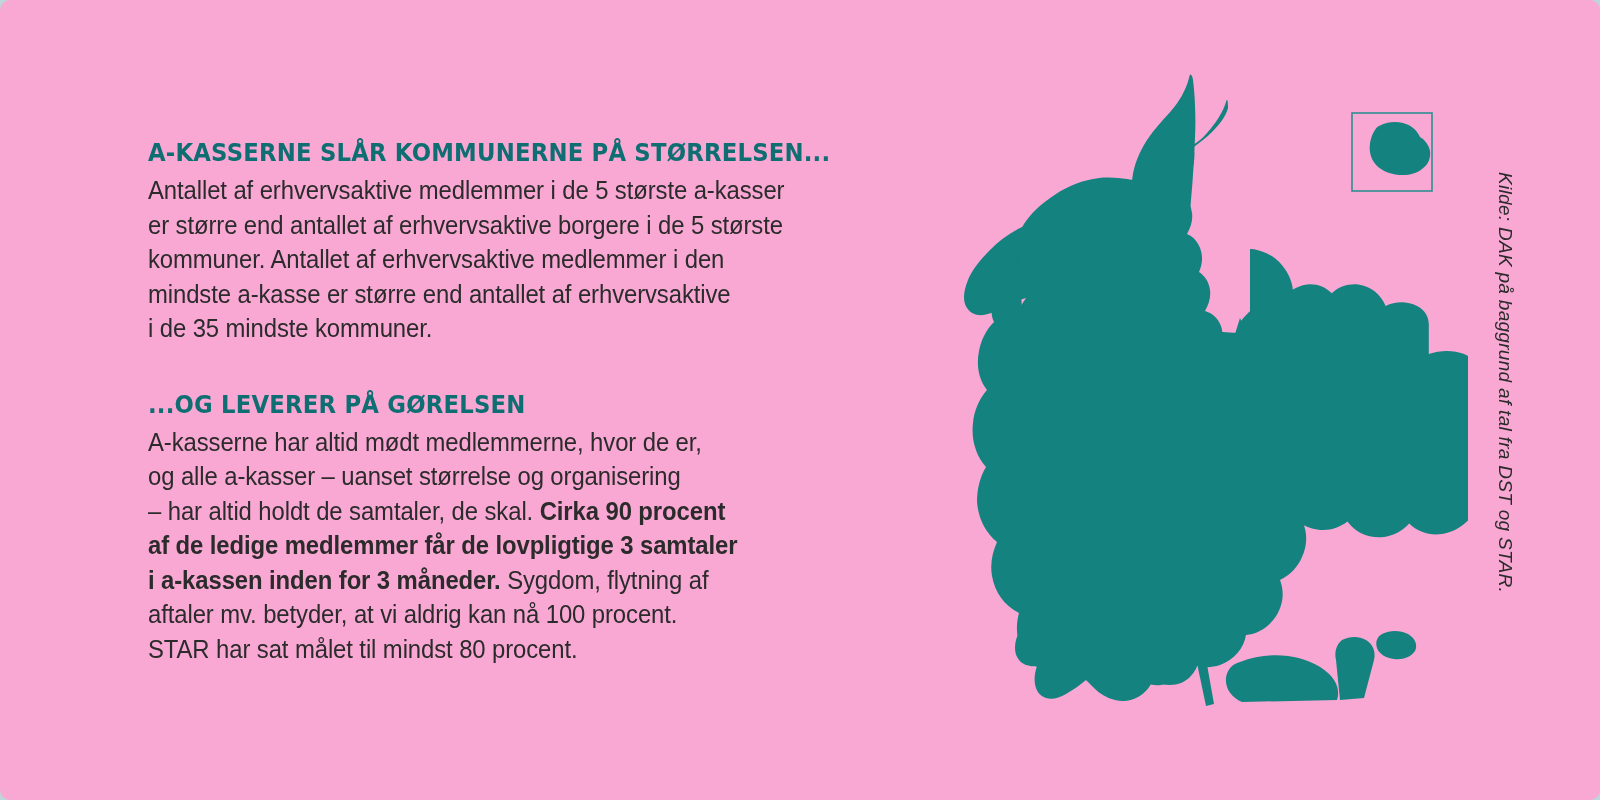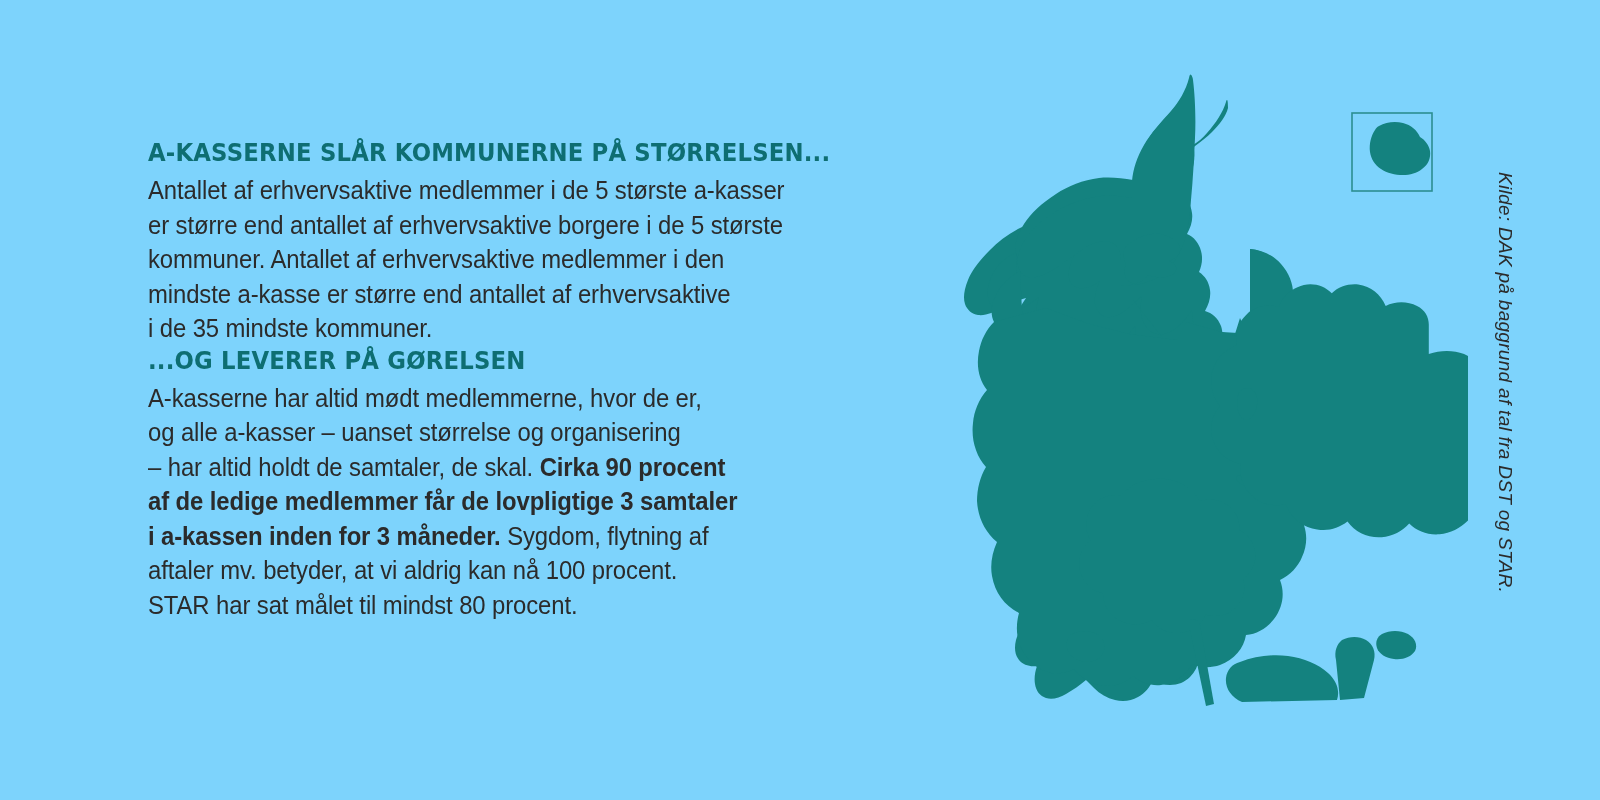--- a/index.html
+++ b/index.html
@@ -12,33 +12,34 @@
 
   body {
     background: #bcd6da;
     font-family: "Liberation Sans", sans-serif;
     position: relative;
   }
 
   #root {
     position: absolute;
     inset: 0;
-    background: #7dd3fc;
+    background: #f9a8d4;
+    border-radius: 10px;
   }
 
   
   .text-column {
     position: absolute;
     left: 148px;
     top: 138px;
     width: 760px;
   }
 
   .block { margin: 0; }
-  .block + .block { }
+  .block + .block { margin-top: 44px; }
 
   .section-heading {
     color: #0e6e72;
     font-family: "DejaVu Sans", sans-serif;
     font-weight: bold;
     font-size: 24.5px;
     letter-spacing: 0.2px;
     line-height: 30px;
     margin-bottom: 5px;
     white-space: nowrap;

